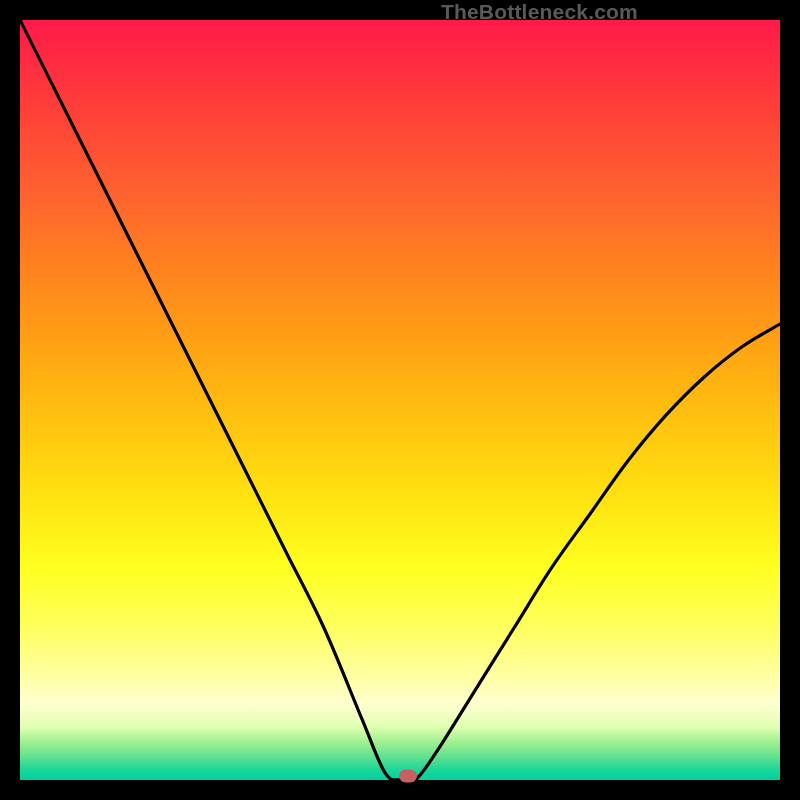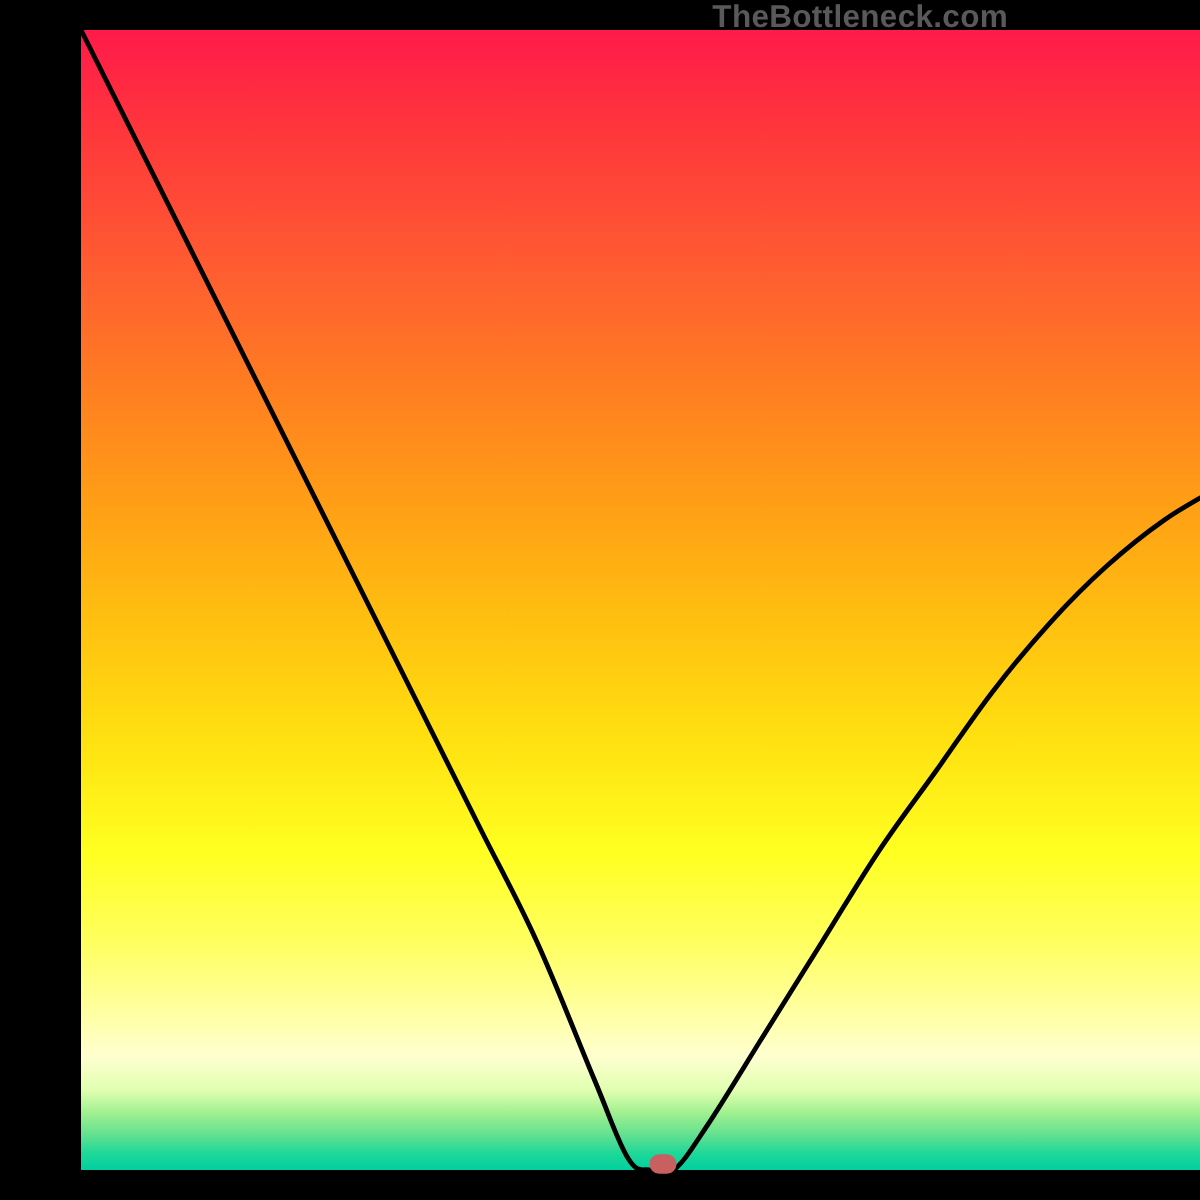--- a/index.html
+++ b/index.html
@@ -2,21 +2,20 @@
 <html><head>
 <meta charset="utf-8">
 <style>
   * { margin: 0; padding: 0; box-sizing: border-box; }
   html, body { width: 800px; height: 800px; overflow: hidden; background: #000; }
   .chart-container {
     position: relative;
     width: 660px;
     height: 800px;
     background: #000;
-    margin-left: 34px;
   }
   .plot-area {
     position: absolute;
     left: 20px;
     top: 20px;
     width: 760px;
     height: 760px;
     background: linear-gradient(to bottom,
       #ff1a4a 0%,
       #ff3a3a 10%,

